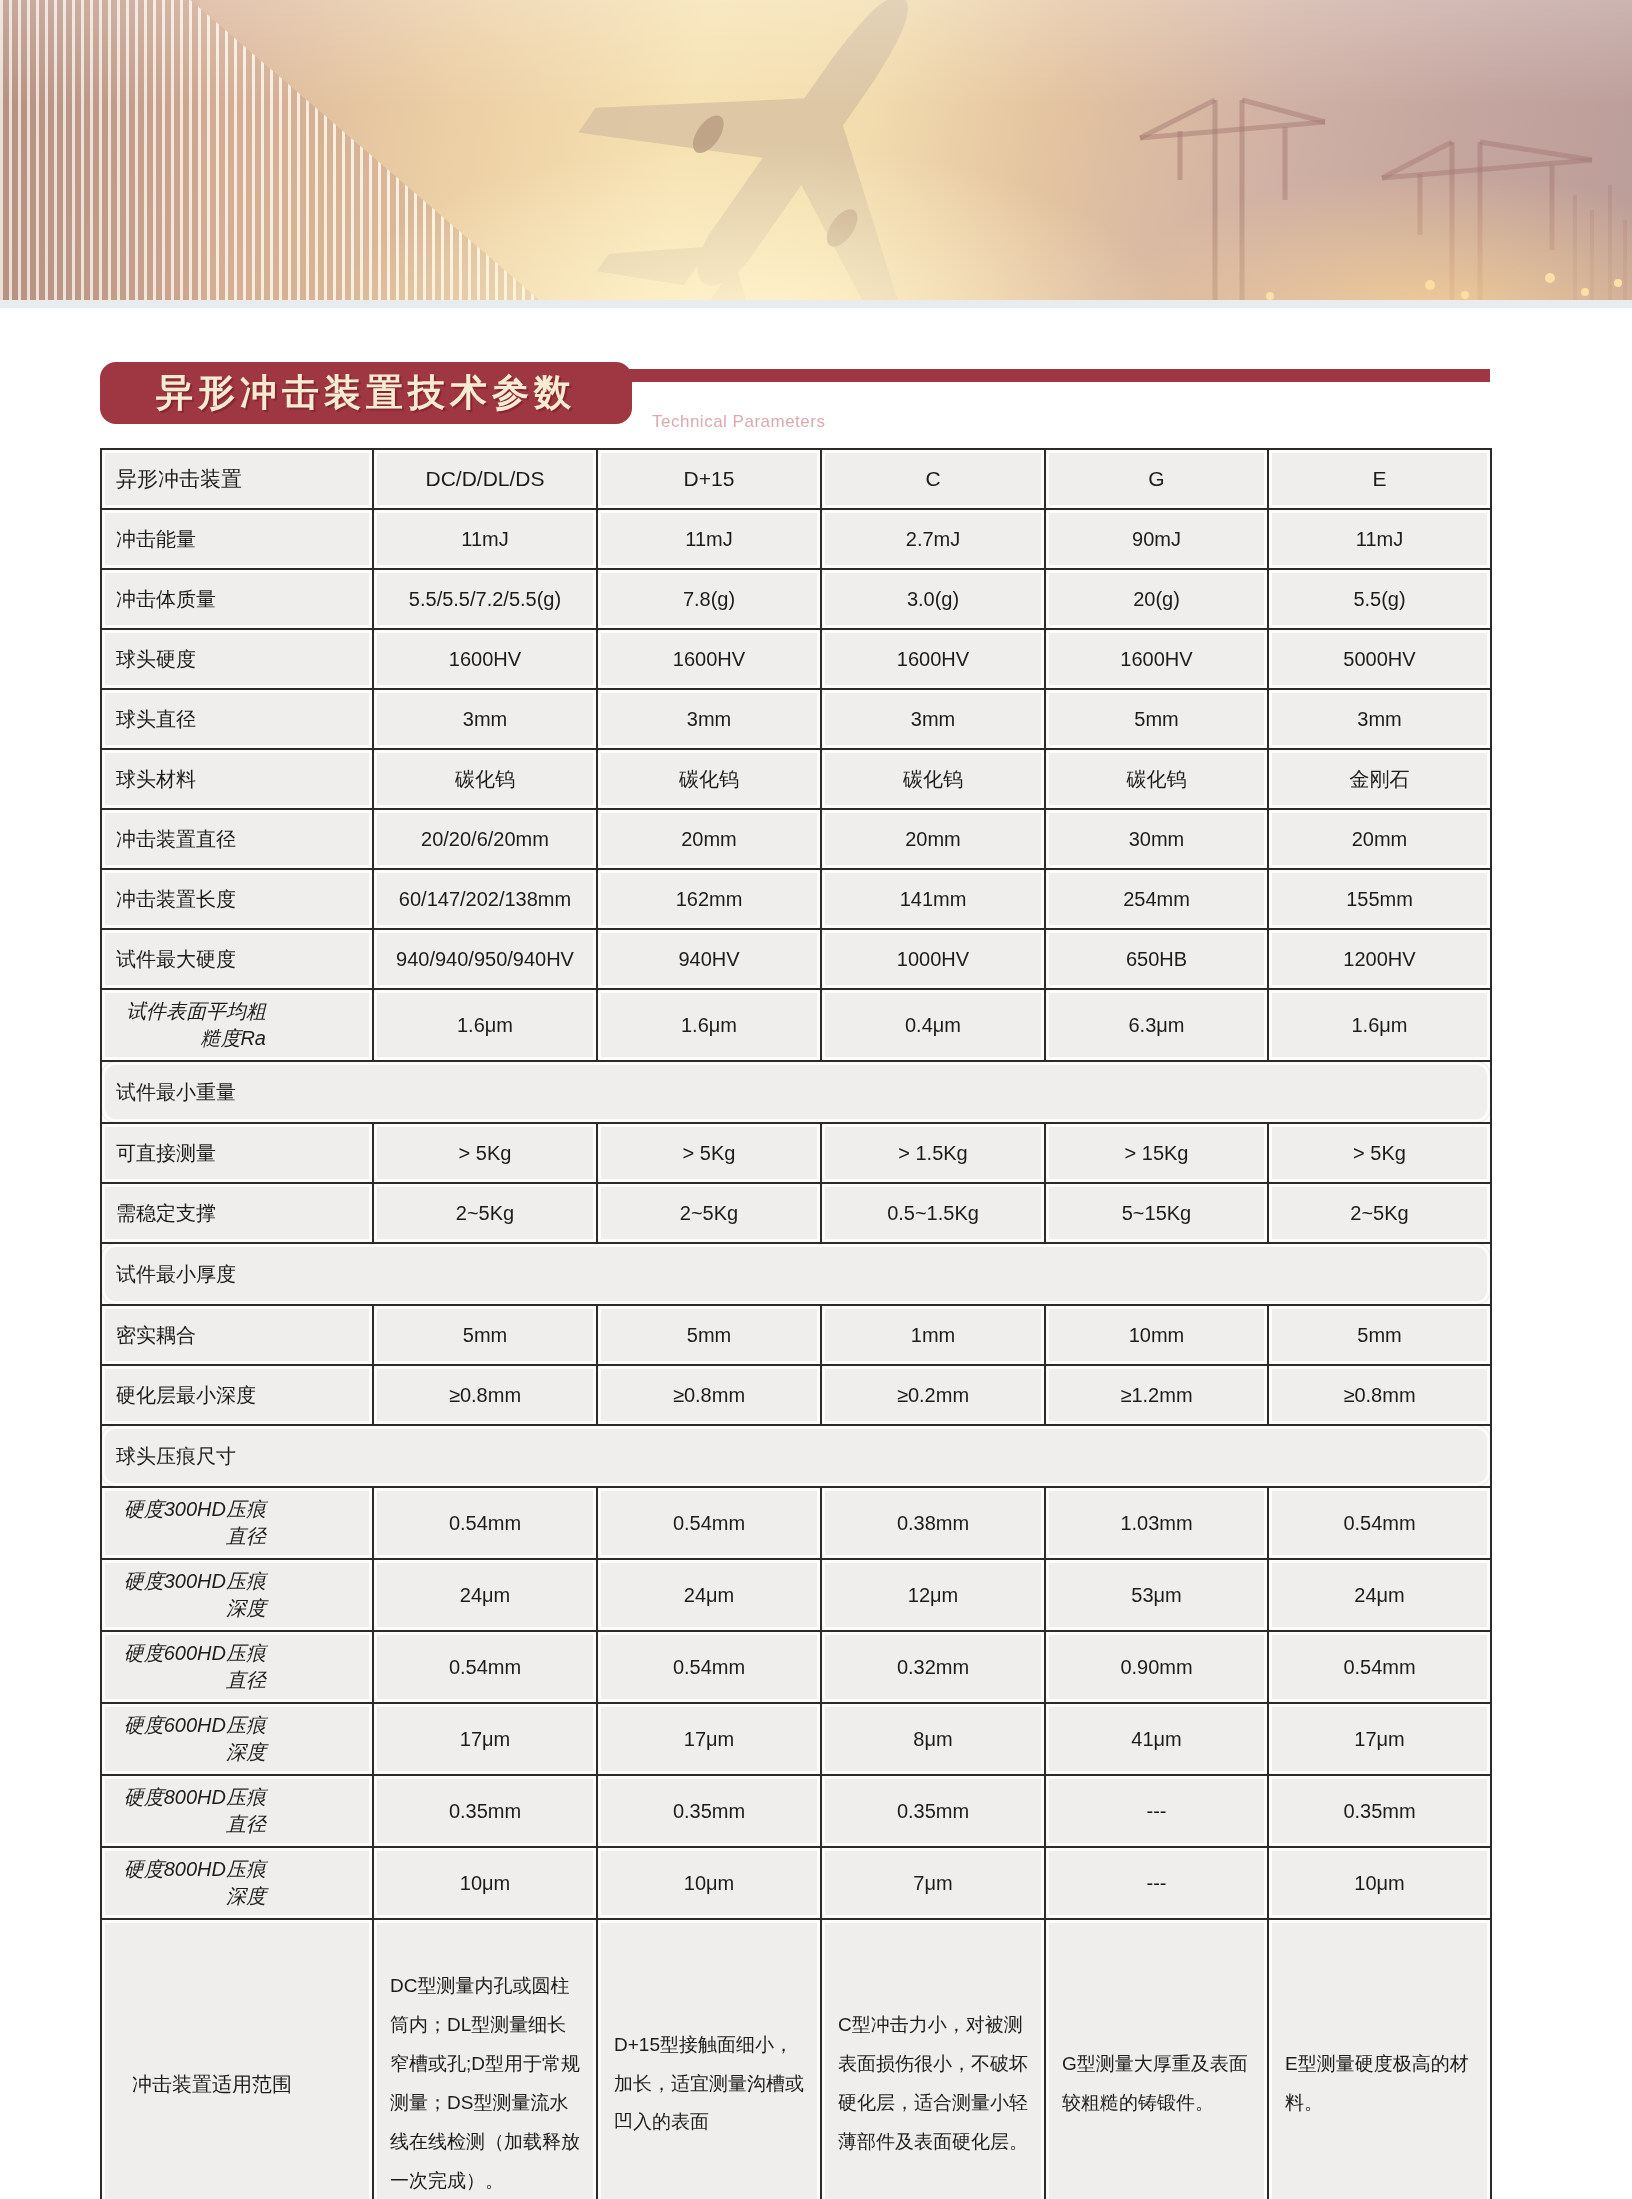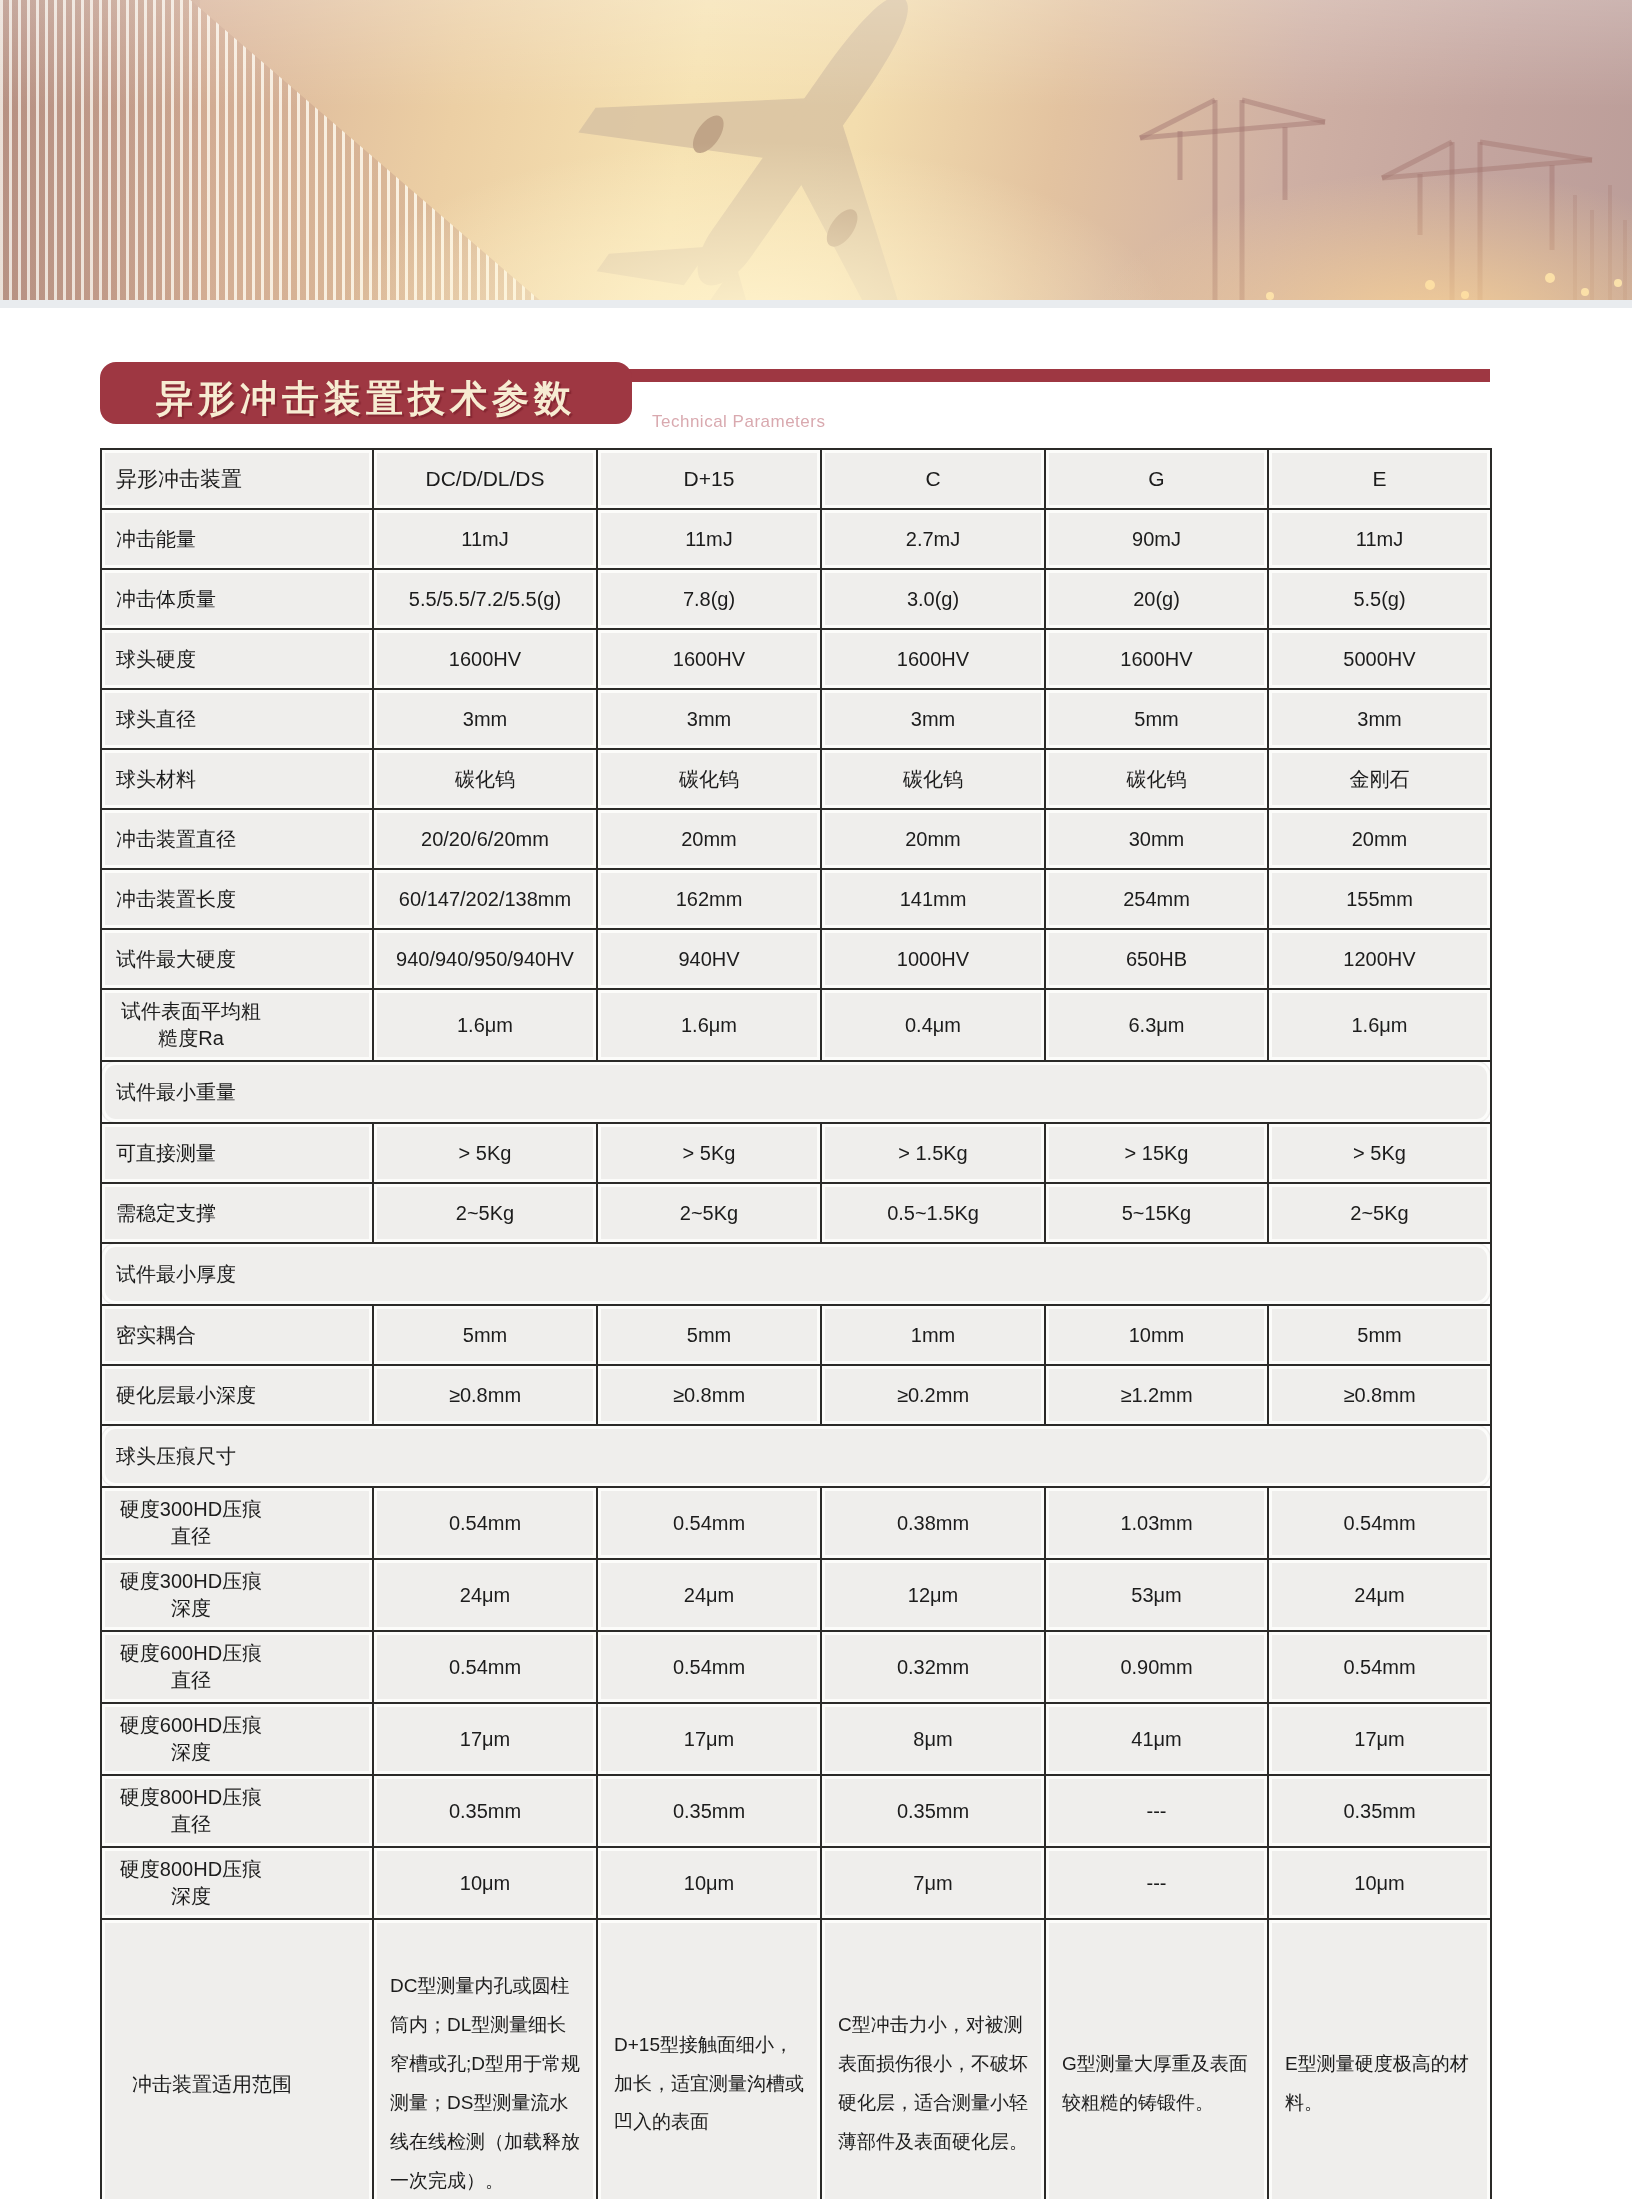--- a/index.html
+++ b/index.html
@@ -34,21 +34,21 @@
   }
   .plane{position:absolute;left:540px;top:-55px;width:500px;height:430px;}
   .cranes{position:absolute;left:1120px;top:0;width:512px;height:308px;}
   .photo-edge{position:absolute;left:0;top:300px;width:1632px;height:9px;background:#e9ecef;}
 
   
   .banner-bar{position:absolute;left:600px;top:369px;width:890px;height:13px;background:#9e3742;}
   .banner{
     position:absolute;left:100px;top:362px;width:532px;height:62px;
     background:#9e3742;border-radius:16px;
-    display:flex;align-items:flex-end;justify-content:center;z-index:2;
+    display:flex;align-items:center;justify-content:center;z-index:2;
   }
   .banner-title{
     font-size:37px;font-weight:bold;color:#f7ecd2;letter-spacing:5px;
     text-shadow:2px 2px 1px rgba(90,10,20,.35);white-space:nowrap;
   }
   .subtitle{position:absolute;left:652px;top:412px;font-size:17px;color:#d9a9af;letter-spacing:.5px;}
 
   
   .tbl-wrap{position:absolute;left:100px;top:448px;width:1390px;}
   table{border-collapse:collapse;table-layout:fixed;width:1390px;}
@@ -59,21 +59,21 @@
   }
   td.lbl{text-align:left;padding:4px 8px 4px 14px;margin-top:16px;}
   td.val{text-align:center;padding:4px 6px;}
   .row-head td{height:50px;font-size:21px;}
   .row-data td{height:50px;}
   .row-tall td{height:62px;}
   .row-section td{height:52px;border-radius:14px;}
   .row-usage td{height:300px;}
   .row-usage td.lbl{padding-left:30px;}
   td.val.usage{text-align:left;vertical-align:middle;padding:14px 16px;font-size:19px;line-height:2.05;}
-  .wrap{display:inline-block;width:150px;line-height:1.35;text-align:center;}
+  .wrap{display:inline-block;width:150px;line-height:1.35;text-align:right;font-style:italic;}
 </style>
 </head>
 <body>
 
 <div class="photo">
   <div class="wall"></div>
   <div class="stripes"></div>
 
   <svg class="plane" viewBox="0 0 100 100" aria-hidden="true">
     <g transform="rotate(35 50 50)" fill="#d9c3a3" opacity="0.85">

